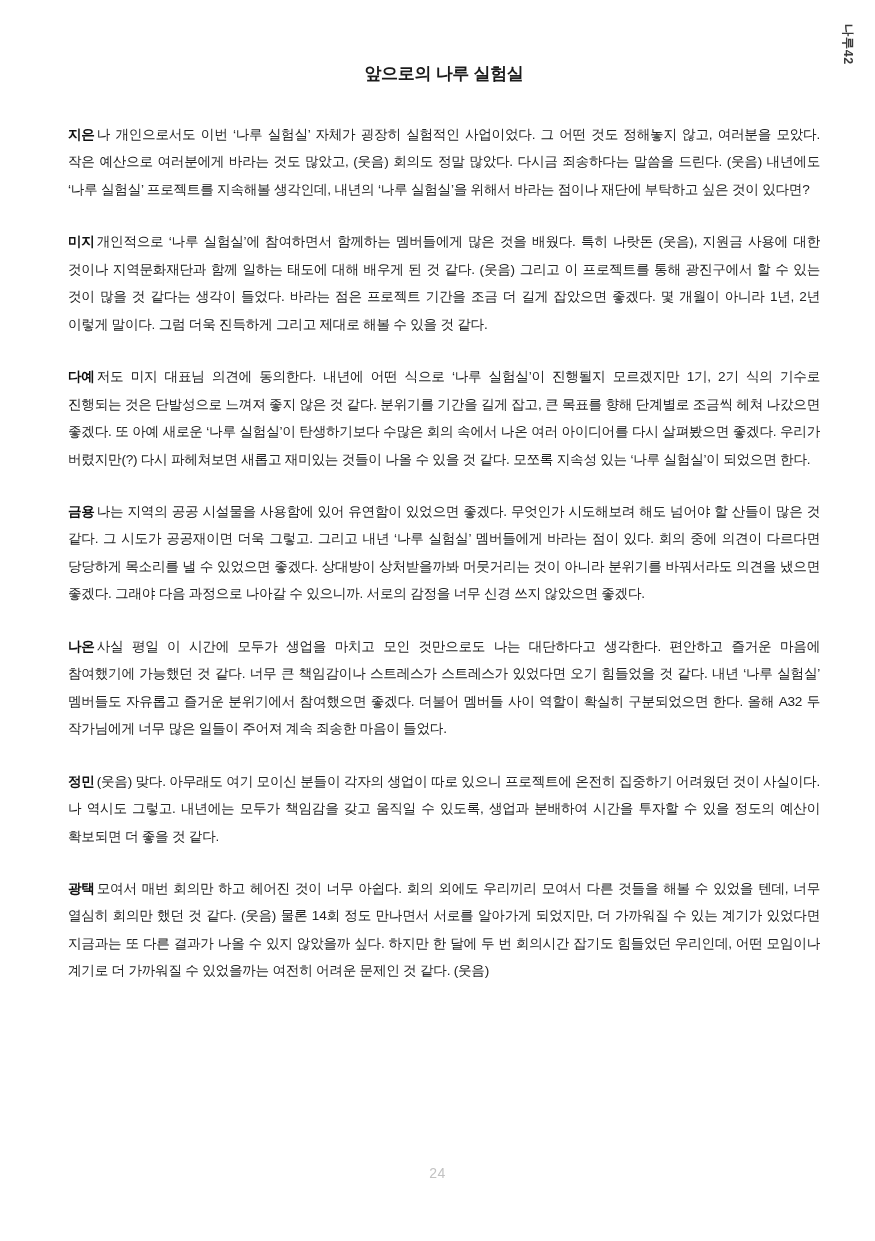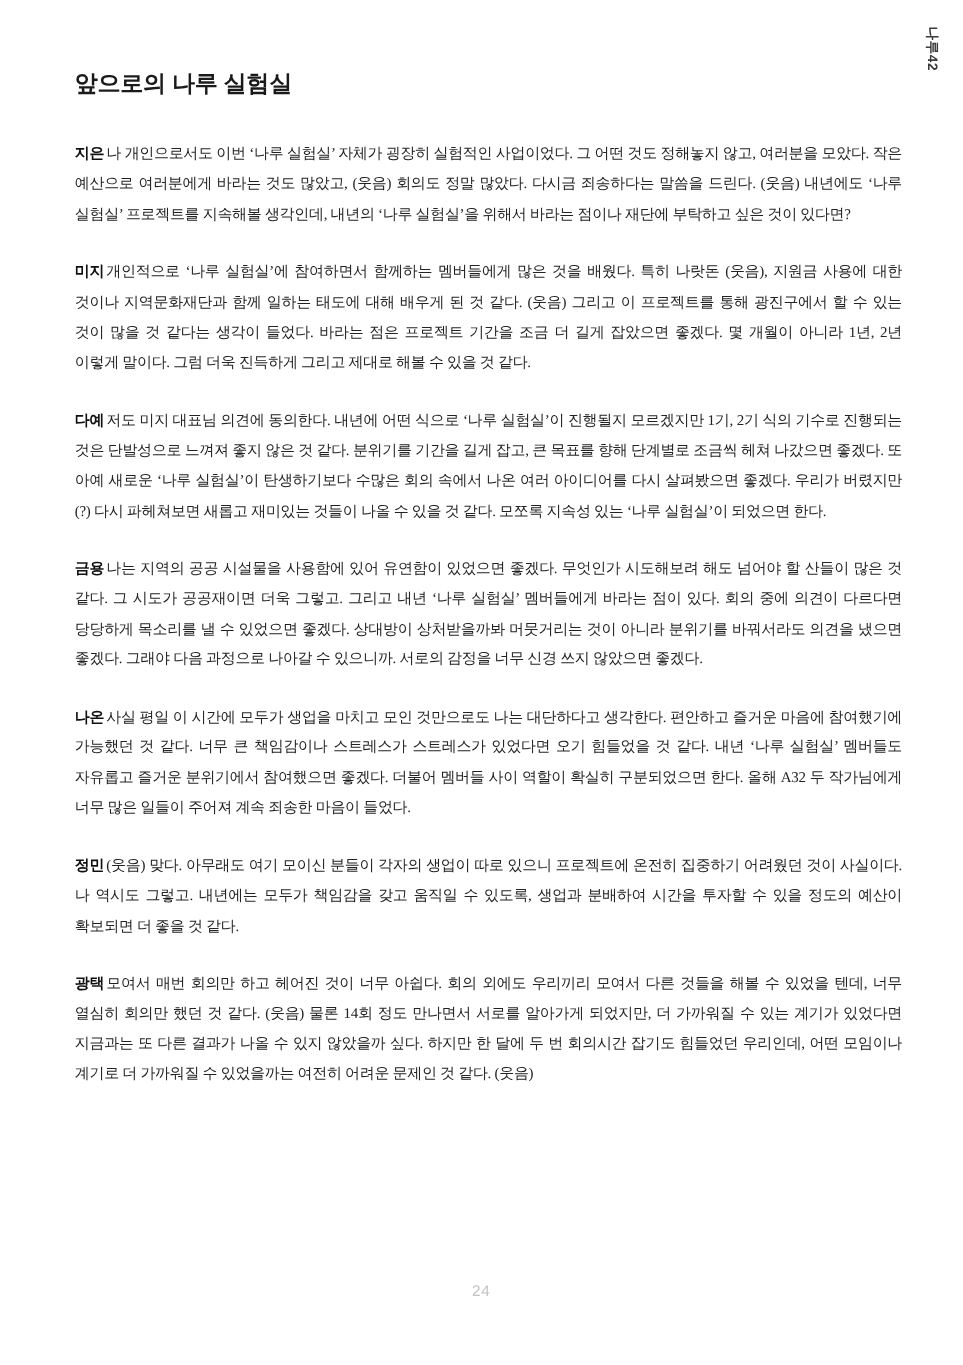--- a/index.html
+++ b/index.html
@@ -44,32 +44,32 @@
   }
 
   .content {
     position: absolute;
     left: 68px;
     top: 0;
     width: 752px;
   }
 
   .doc-title {
-    font-size: 21px;
+    text-align: center;
+    font-size: 17px;
     font-weight: 700;
     color: #1a1a1a;
     letter-spacing: -0.3px;
     margin: 0;
     padding-top: 62px;
     padding-bottom: 0;
   }
 
   .paragraphs {
     margin-top: 36px;
-    font-family: Liberation Serif, serif;
   }
 
   .para {
     font-size: 13.6px;
     line-height: 2.02;
     color: #222222;
     text-align: justify;
     text-justify: inter-character;
     letter-spacing: -0.25px;
     margin: 0 0 25px 0;

